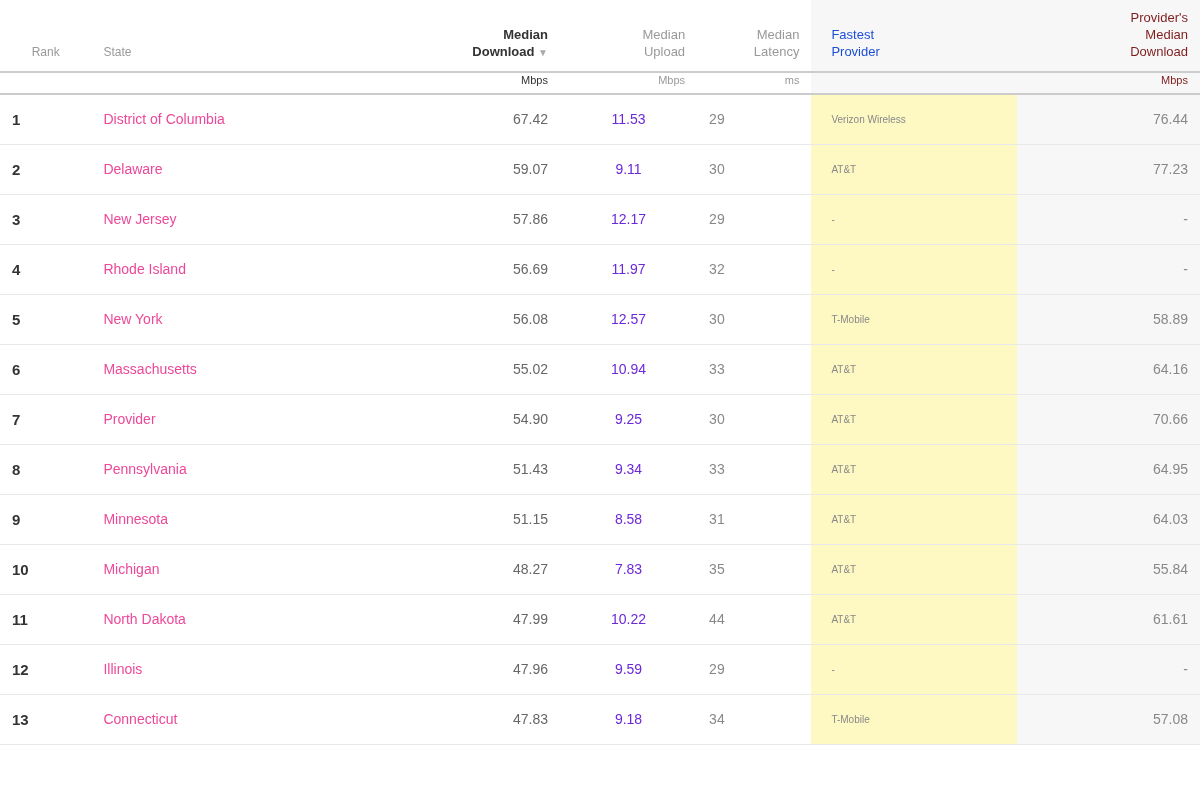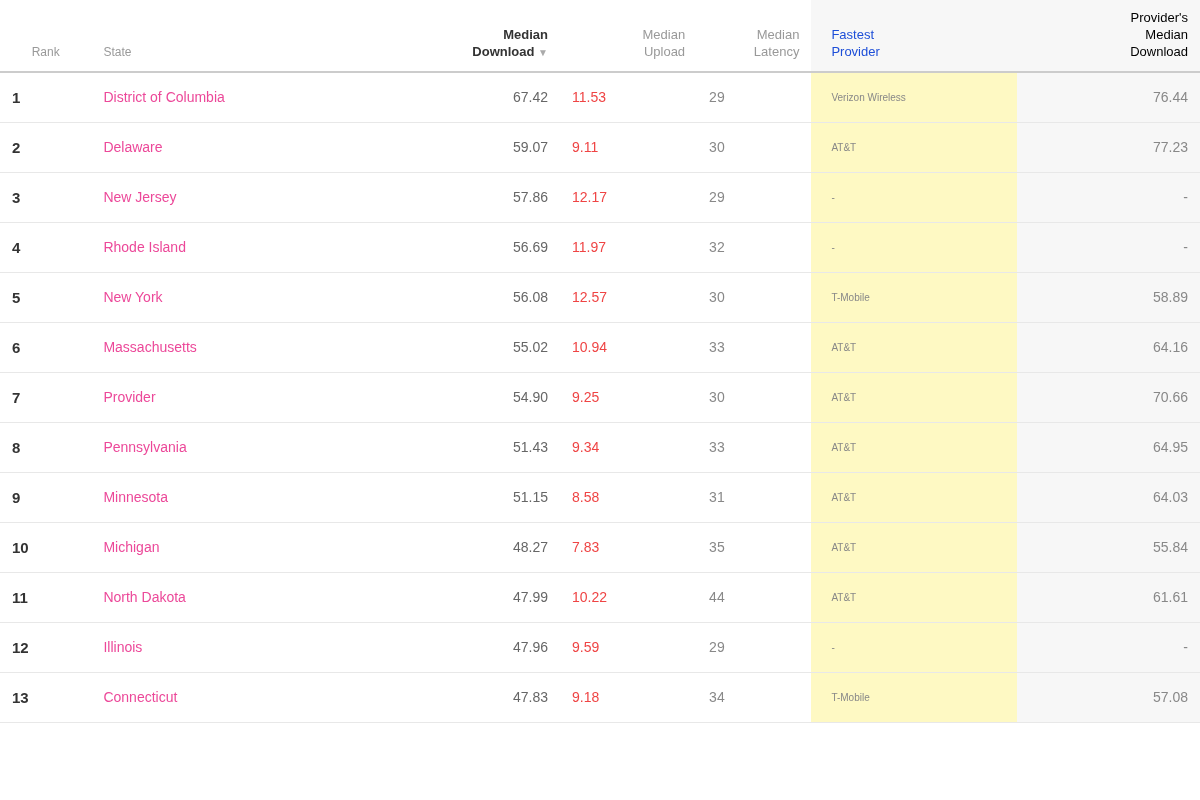--- a/index.html
+++ b/index.html
@@ -77,21 +77,21 @@
     thead th.col-fastest {
       text-align: left;
       font-weight: 400;
       color: #1d4ed8;
       width: 180px;
     }
 
     thead th.col-provider-download {
       width: 160px;
       font-weight: 400;
-      color: #000000;
+      color: #7f1d1d;
     }
 
     .subheader-row th {
       font-size: 11px;
       font-weight: 400;
       color: #aaa;
       padding: 0 12px 6px 12px;
       border-bottom: none;
     }
 
@@ -127,23 +127,23 @@
       color: #ec4899;
     }
 
     td.col-download {
       text-align: right;
       font-size: 14px;
       color: #666;
     }
 
     td.col-upload {
-      text-align: left;
-      font-size: 14px;
-      color: #ef4444;
+      text-align: center;
+      font-size: 14px;
+      color: #6d28d9;
     }
 
     td.col-latency {
       text-align: left;
       font-size: 14px;
       color: #888;
     }
 
     td.col-fastest {
       text-align: left;
@@ -198,20 +198,29 @@
         </th>
         <th class="col-latency">
           <span>Median<br>Latency</span>
         </th>
         <th class="col-fastest col-fastest-header">
           <span>Fastest<br>Provider</span>
         </th>
         <th class="col-provider-download col-provider-download-header">
           <span>Provider's<br>Median<br>Download</span>
         </th>
+      </tr>
+      <tr class="subheader-row">
+        <th class="col-rank"></th>
+        <th class="col-state"></th>
+        <th class="col-download col-download-unit">Mbps</th>
+        <th class="col-upload">Mbps</th>
+        <th class="col-latency">ms</th>
+        <th class="col-fastest col-fastest-header"></th>
+        <th class="col-provider-download col-provider-download-header">Mbps</th>
       </tr>
     </thead>
     <tbody id="table-body">
     <tr>
           <td class="col-rank">1</td>
           <td class="col-state">District of Columbia</td>
           <td class="col-download">67.42</td>
           <td class="col-upload">11.53</td>
           <td class="col-latency">29</td>
           <td class="col-fastest">Verizon Wireless</td>

